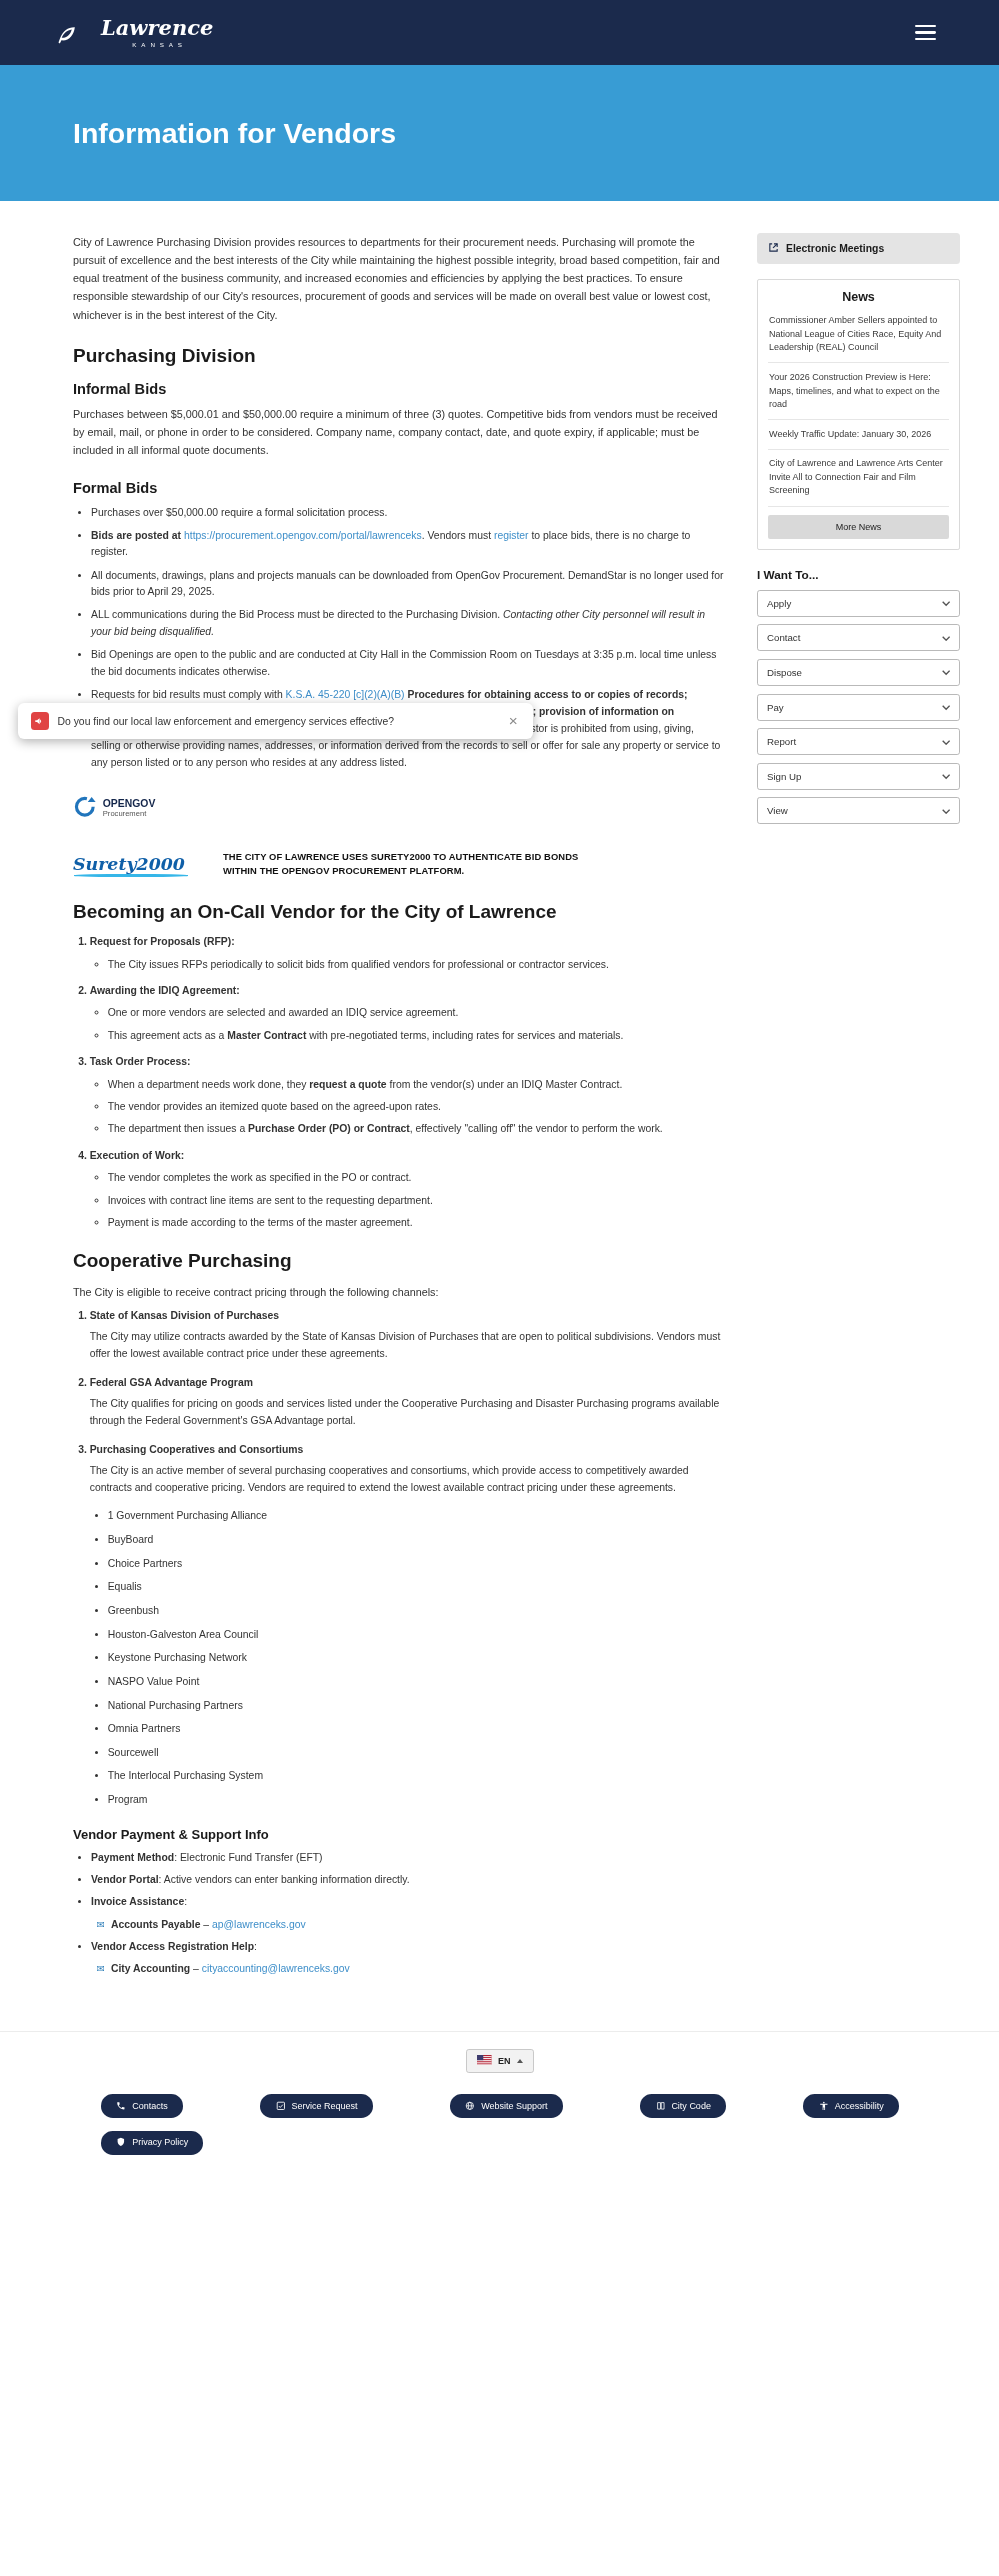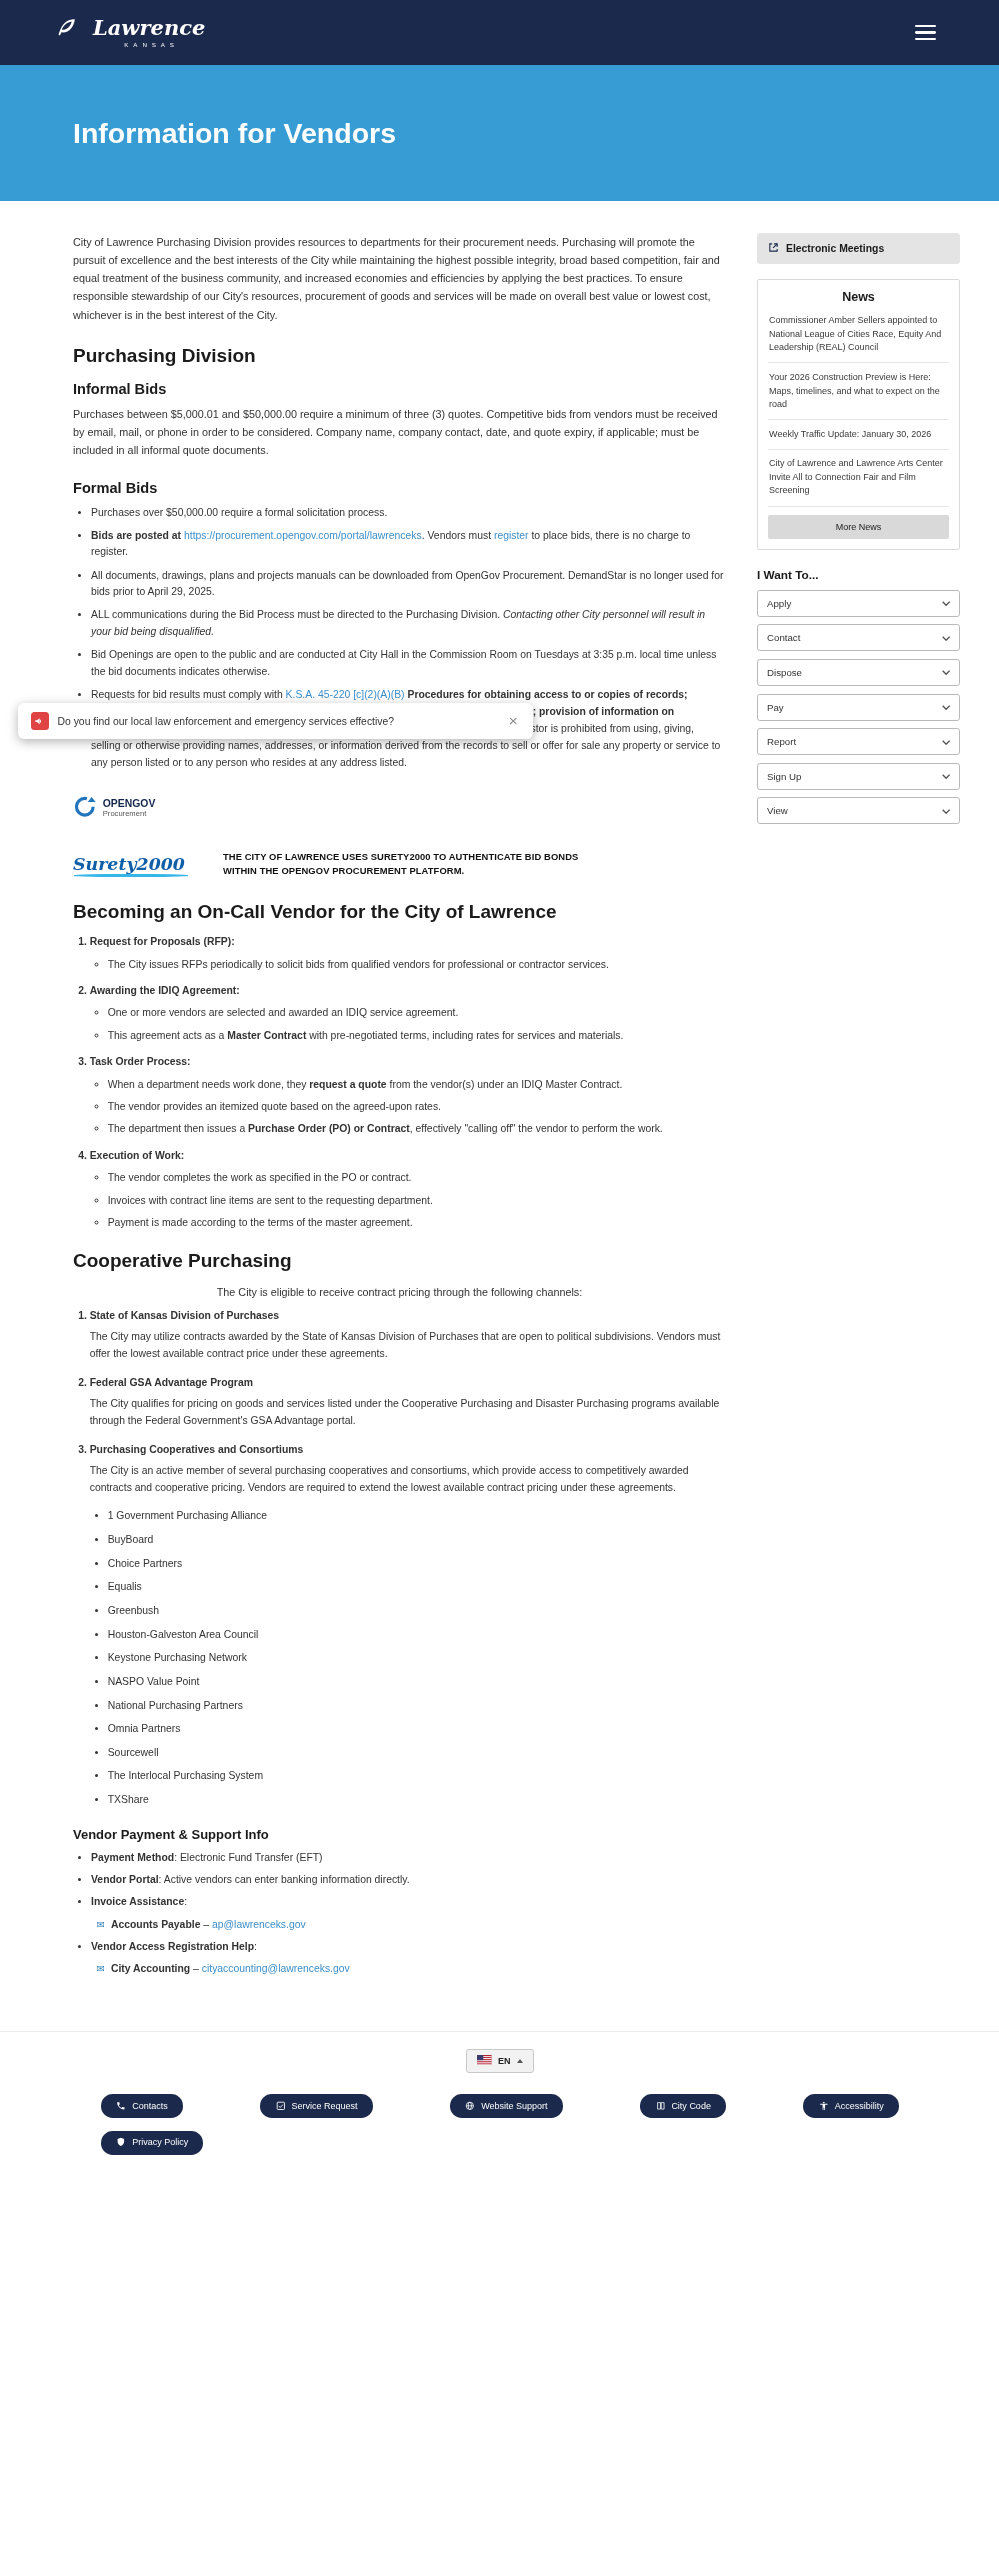--- a/index.html
+++ b/index.html
@@ -2,21 +2,21 @@
 <html style="font-size:11px"><head>
 <meta charset="utf-8">
 <style>
   * { box-sizing: border-box; margin: 0; padding: 0; }
   html,body { background:#ffffff; }
   body { font-family:"Liberation Sans", sans-serif; color:#333; }
   .page { width:1000px; min-height:2576px; margin:0 auto; position:relative; background:#fff; }
 
   
   .topbar { height:65px; background:#1b2a4c; display:flex; align-items:center; justify-content:space-between; padding:0 64px 0 56px; }
-  .logo { display:flex; align-items:flex-start; gap:16px; }
+  .logo { display:flex; align-items:flex-end; gap:24px; }
   .logo-text { display:flex; flex-direction:column; align-items:center; }
   .logo-title { font-family:"DejaVu Serif", serif; font-style:italic; font-weight:700; font-size:21px; color:#fff; line-height:1; }
   .logo-sub { font-size:6.2px; letter-spacing:4.9px; color:#fff; margin-top:2.8px; padding-left:4.9px; }
   .hamburger { width:21px; cursor:pointer; }
   .hamburger span { display:block; height:2.1px; background:#fff; margin:4.2px 0; border-radius:1.4px; }
 
   
   .banner { height:136px; background:#389cd4; display:flex; align-items:center; padding:0 73px; }
   .banner h1 { color:#fff; font-size:28.5px; font-weight:700; }
 
@@ -195,38 +195,38 @@
               <li><span>The department then issues a </span><span class="b">Purchase Order (PO) or Contract</span><span>, effectively "calling off" the vendor to perform the work.</span></li>
             </ul></li>
           <li><span class="b">Execution of Work:</span><ul class="circle-list">
               <li><span>The vendor completes the work as specified in the PO or contract.</span></li>
               <li><span>Invoices with contract line items are sent to the requesting department.</span></li>
               <li><span>Payment is made according to the terms of the master agreement.</span></li>
             </ul></li>
         </ol>
 
       <h2 class="section-title">Cooperative Purchasing</h2>
-      <p class="body-text" style="margin-bottom:3px;text-align:center;">The City is eligible to receive contract pricing through the following channels:</p>
+      <p class="body-text" style="margin-bottom:3px;">The City is eligible to receive contract pricing through the following channels:</p>
       <ol class="num-list">
           <li><span class="b">State of Kansas Division of Purchases</span><div class="item-para"><span>The City may utilize contracts awarded by the State of Kansas Division of Purchases that are open to political subdivisions. Vendors must offer the lowest available contract price under these agreements.</span></div></li>
           <li><span class="b">Federal GSA Advantage Program</span><div class="item-para"><span>The City qualifies for pricing on goods and services listed under the Cooperative Purchasing and Disaster Purchasing programs available through the Federal Government's GSA Advantage portal.</span></div></li>
           <li><span class="b">Purchasing Cooperatives and Consortiums</span><div class="item-para"><span>The City is an active member of several purchasing cooperatives and consortiums, which provide access to competitively awarded contracts and cooperative pricing. Vendors are required to extend the lowest available contract pricing under these agreements.</span></div><ul class="disc-list">
               <li>1 Government Purchasing Alliance</li>
               <li>BuyBoard</li>
               <li>Choice Partners</li>
               <li>Equalis</li>
               <li>Greenbush</li>
               <li>Houston-Galveston Area Council</li>
               <li>Keystone Purchasing Network</li>
               <li>NASPO Value Point</li>
               <li>National Purchasing Partners</li>
               <li>Omnia Partners</li>
               <li>Sourcewell</li>
               <li>The Interlocal Purchasing System</li>
-              <li>TXShare</li>
+              <li>Program</li>
             </ul></li>
         </ol>
 
       <h3 class="small-title">Vendor Payment &amp; Support Info</h3>
       <ul class="pay-list">
           <li><span class="b">Payment Method</span><span>: Electronic Fund Transfer (EFT)</span></li>
           <li><span class="b">Vendor Portal</span><span>: Active vendors can enter banking information directly.</span></li>
           <li><span class="b">Invoice Assistance</span><span>:</span><ul class="mail-list">
               <li><span class="mail-icon">✉</span><span class="b">Accounts Payable</span><span> – </span><a href="#" class="lnk">ap@lawrenceks.gov</a></li>
             </ul></li>

